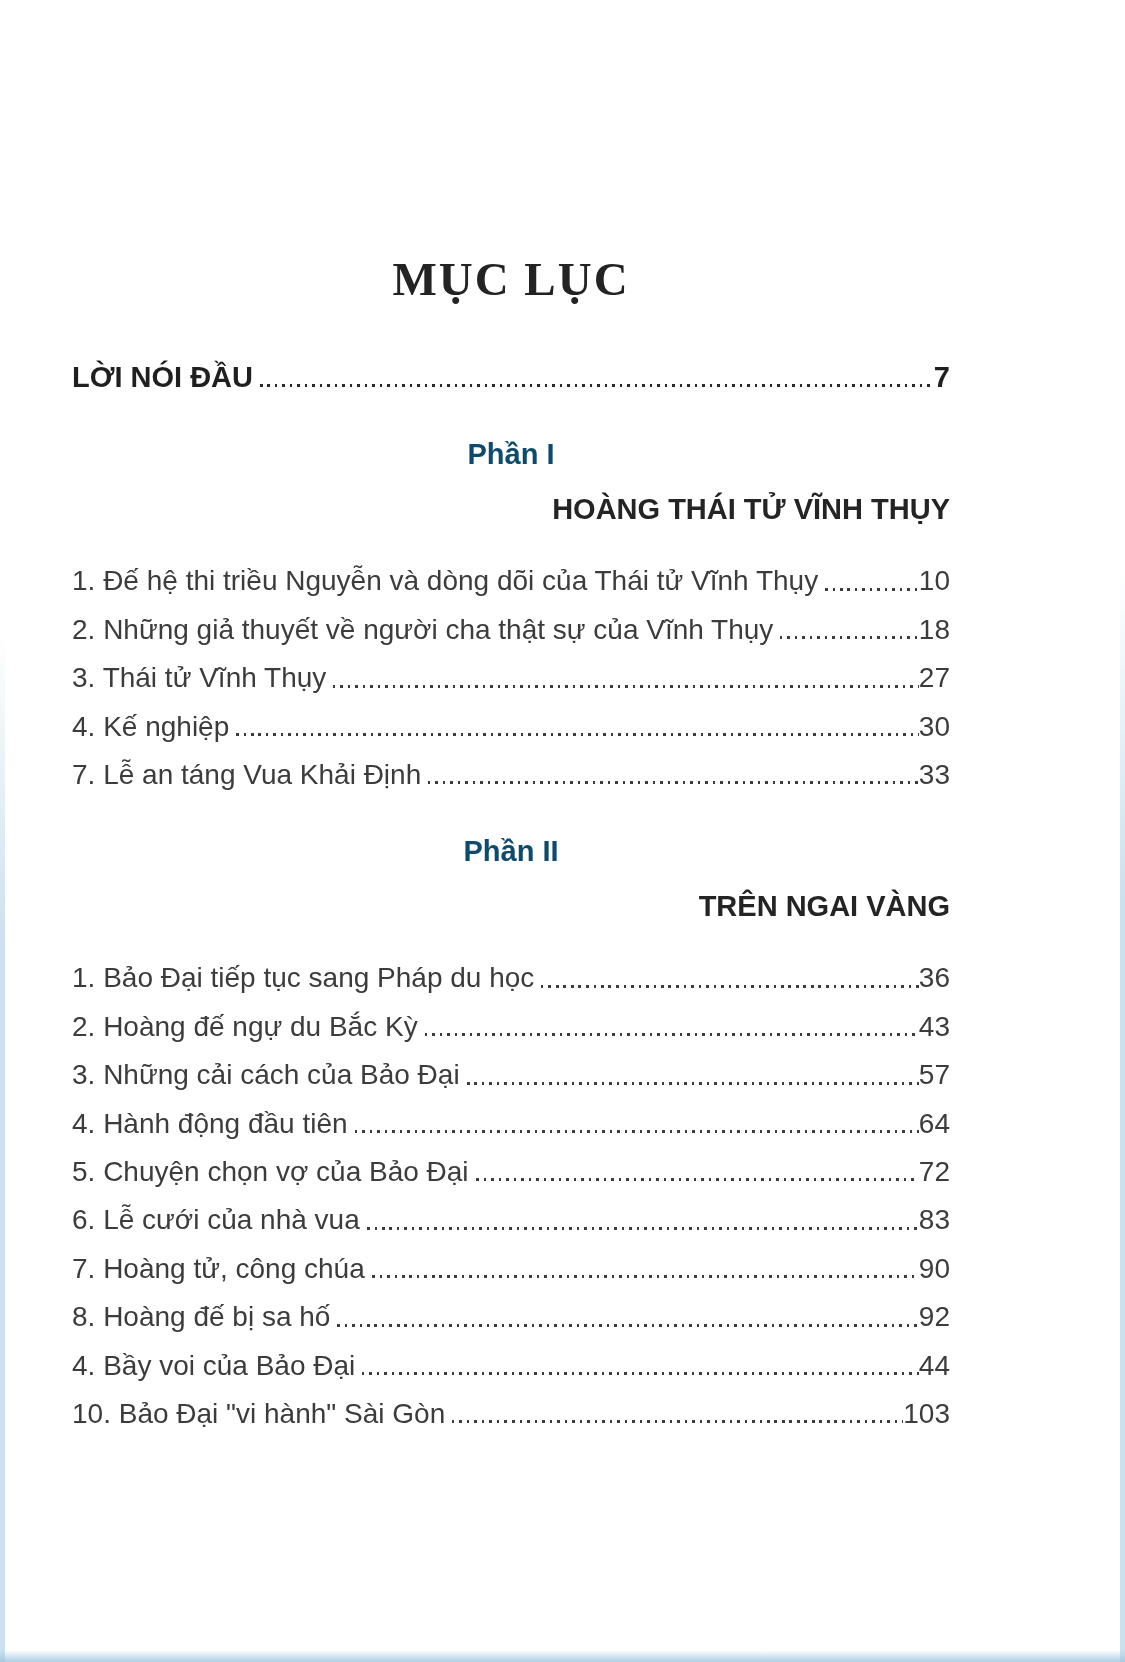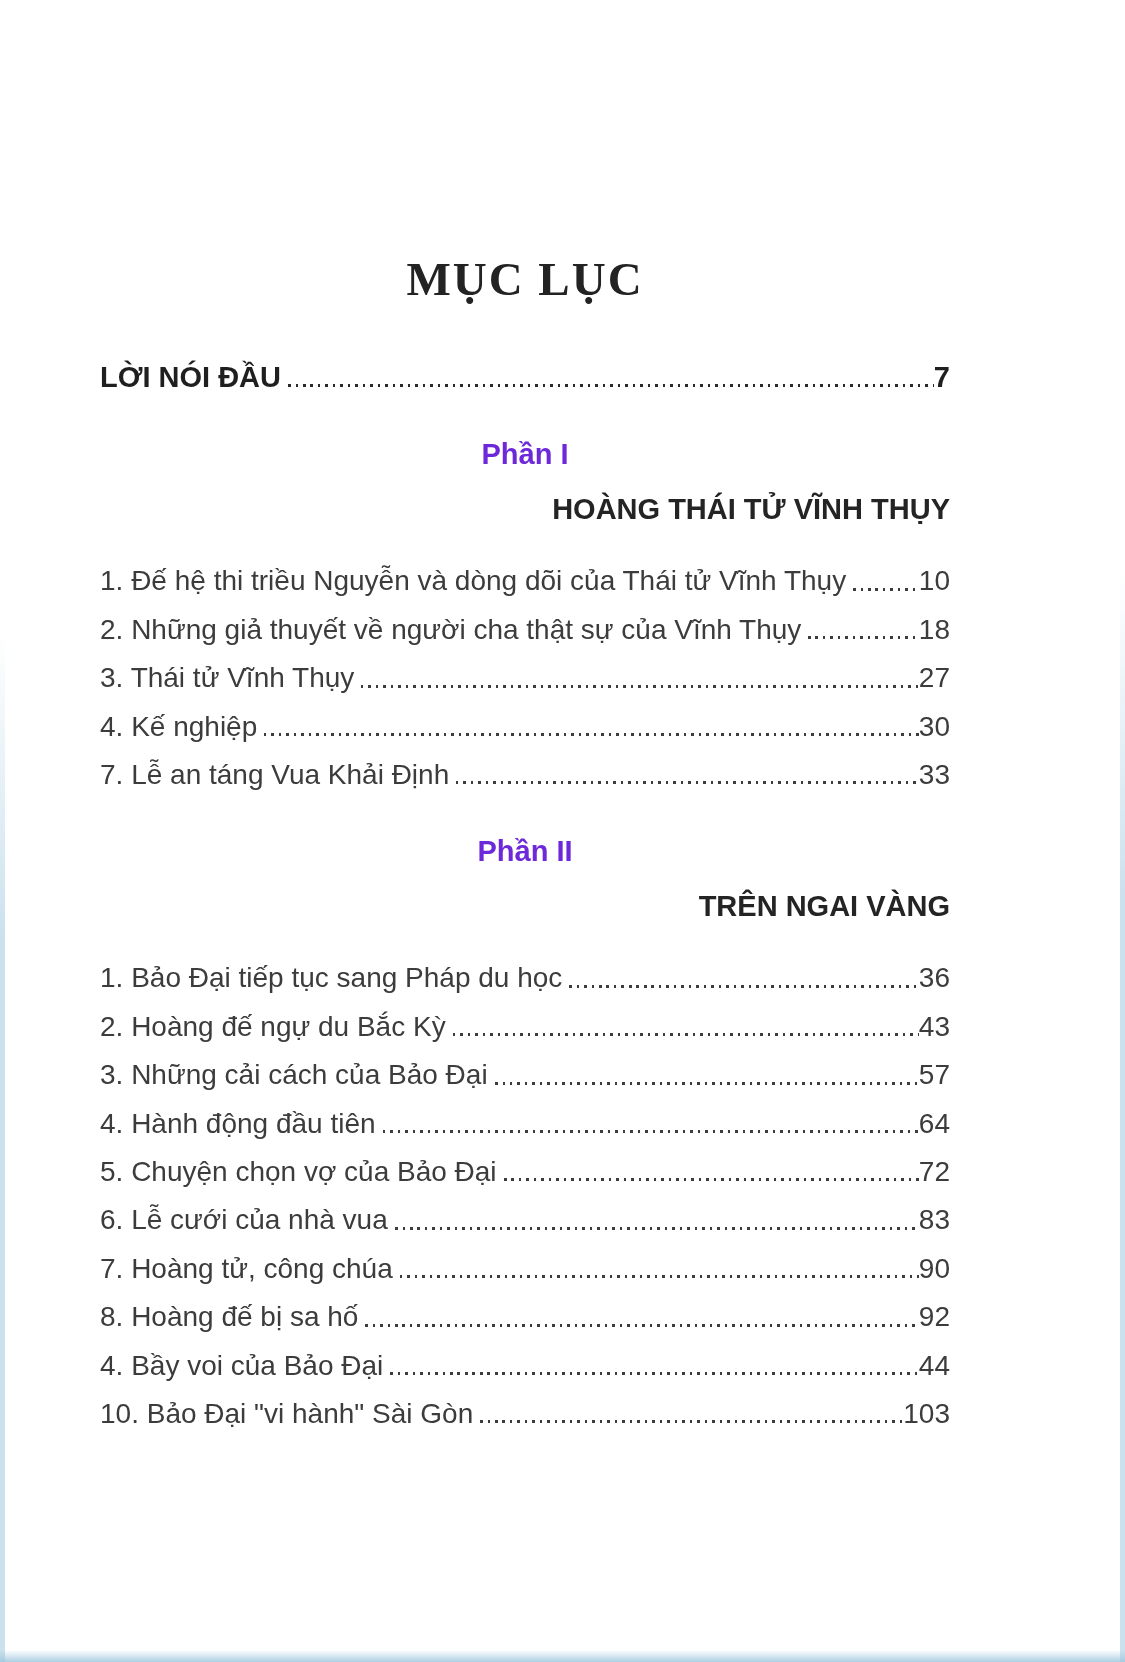--- a/index.html
+++ b/index.html
@@ -7,21 +7,21 @@
     width: 1125px;
     height: 1662px;
     background: #ffffff;
     position: relative;
     overflow: hidden;
     font-family: "Liberation Sans", "DejaVu Sans", sans-serif;
   }
   .page {
     position: relative;
     box-sizing: border-box;
-    padding: 252px 175px 0 100px;
+    padding: 252px 175px 0 72px;
     width: 1125px;
     height: 1662px;
   }
   .doc-title {
     margin: 0 0 56px 0;
     text-align: center;
     font-family: "Liberation Serif", "DejaVu Serif", serif;
     font-weight: 700;
     font-size: 47px;
     letter-spacing: 2px;
@@ -52,21 +52,21 @@
   }
   .toc-row.preface .dots {
     background-image: repeating-linear-gradient(
       to right, #2a2a2a 0, #2a2a2a 2.5px, transparent 2.5px, transparent 7.5px);
   }
   .part-heading {
     margin-top: 46px;
     text-align: center;
     font-weight: 700;
     font-size: 29px;
-    color: #6d28d9;
+    color: #0c4a6e;
   }
   .part-subheading {
     margin-top: 22px;
     margin-bottom: 40px;
     text-align: right;
     font-weight: 700;
     font-size: 29px;
     color: #242424;
   }
   .items { margin-top: 8px; }

